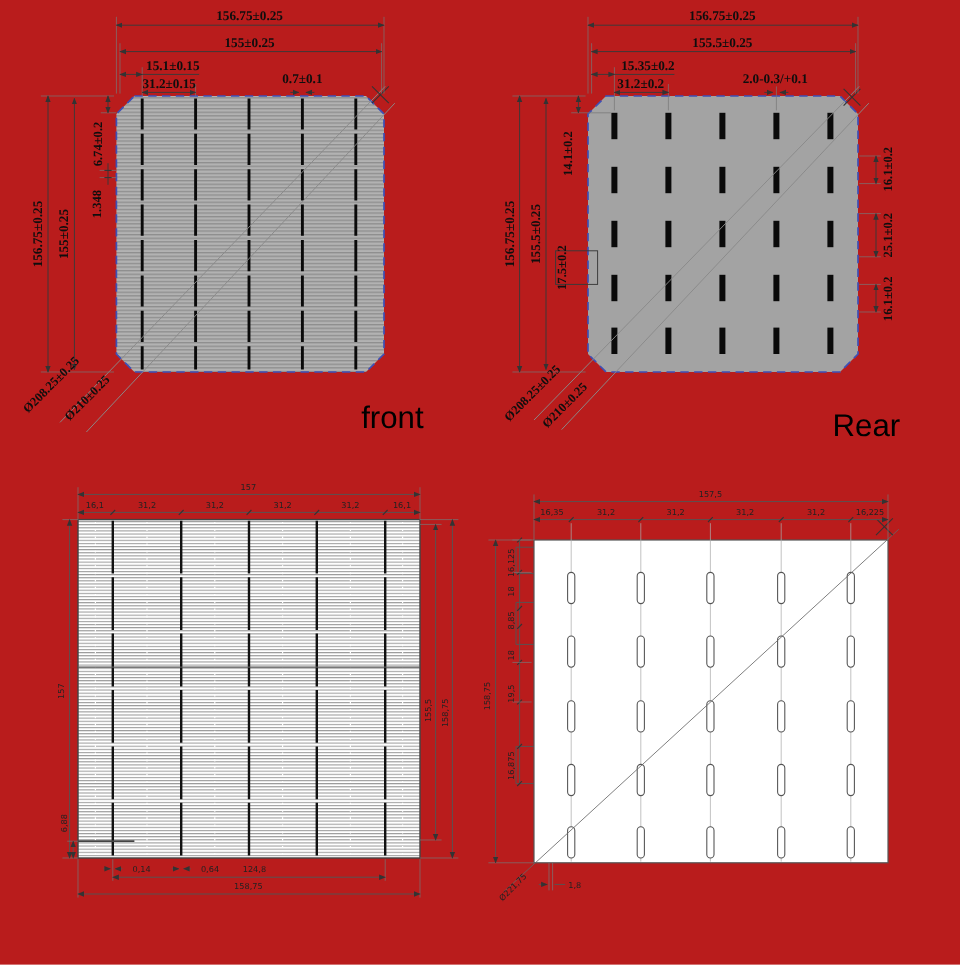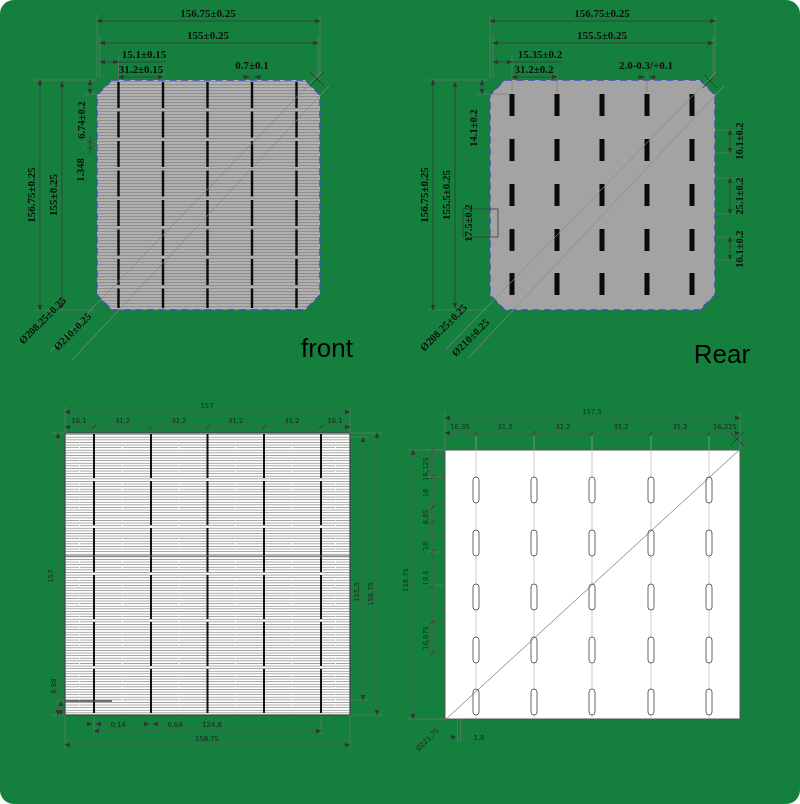--- a/index.html
+++ b/index.html
@@ -1,16 +1,16 @@
 <!DOCTYPE html>
 <html><head>
 <meta charset="utf-8">
 <style>
   html,body{margin:0;padding:0;background:#ffffff;}
-  #stage{position:relative;width:800px;height:804px;background:#15803d;overflow:hidden;border-radius:14px;}
+  #stage{position:relative;width:800px;height:804px;background:#b91c1c;overflow:hidden;}
   svg{display:block;}
   .dl{stroke:#3a3a3a;stroke-width:.8;fill:none;}
   .ex{stroke:#777;stroke-width:.6;fill:none;}
   .tk{stroke:#333;stroke-width:.9;}
   .diag{stroke:#8a8a8a;stroke-width:.8;fill:none;}
   .diag2{stroke:#666;stroke-width:.7;fill:none;}
   .t1{font:bold 11px "Liberation Serif",serif;fill:#0e0e0e;text-anchor:middle;}
   .t1d{font:bold 10.5px "Liberation Serif",serif;fill:#0e0e0e;text-anchor:middle;}
   .t2{font:6.8px "DejaVu Sans",sans-serif;fill:#222;text-anchor:middle;}
   .cap{font:26px "Liberation Sans",sans-serif;fill:#000;text-anchor:middle;}

